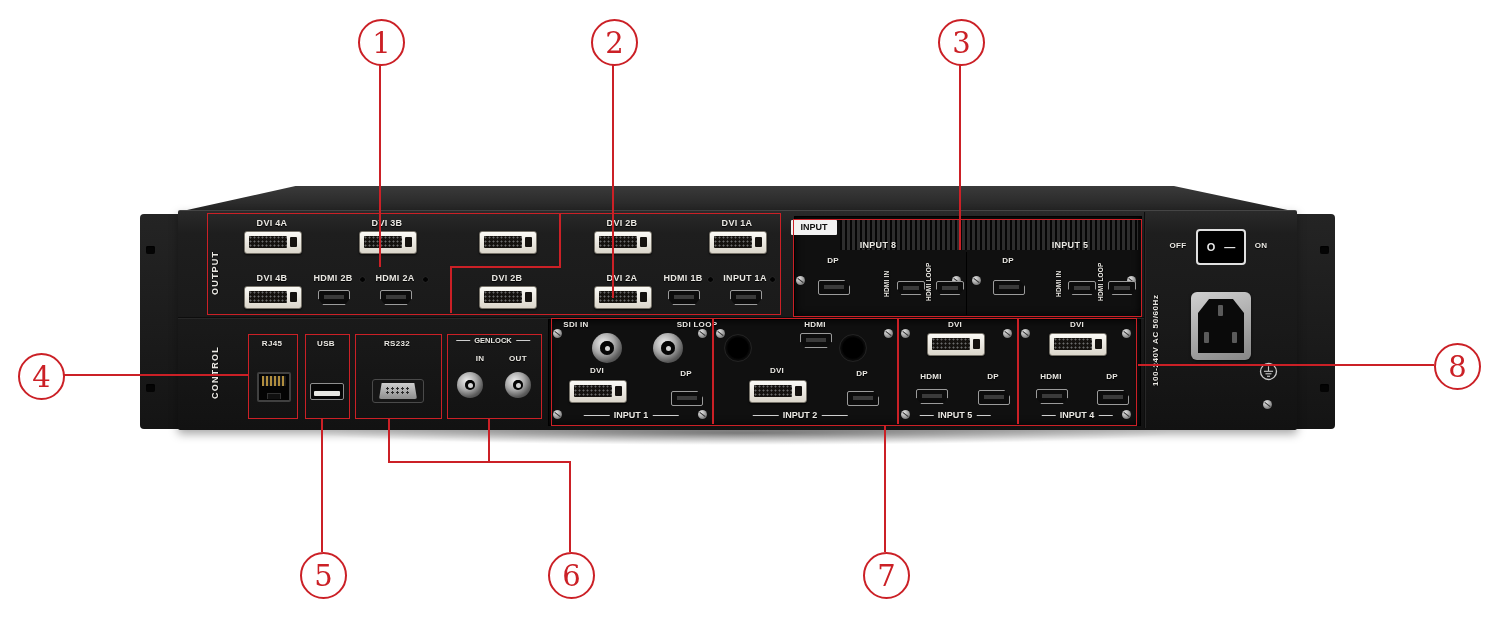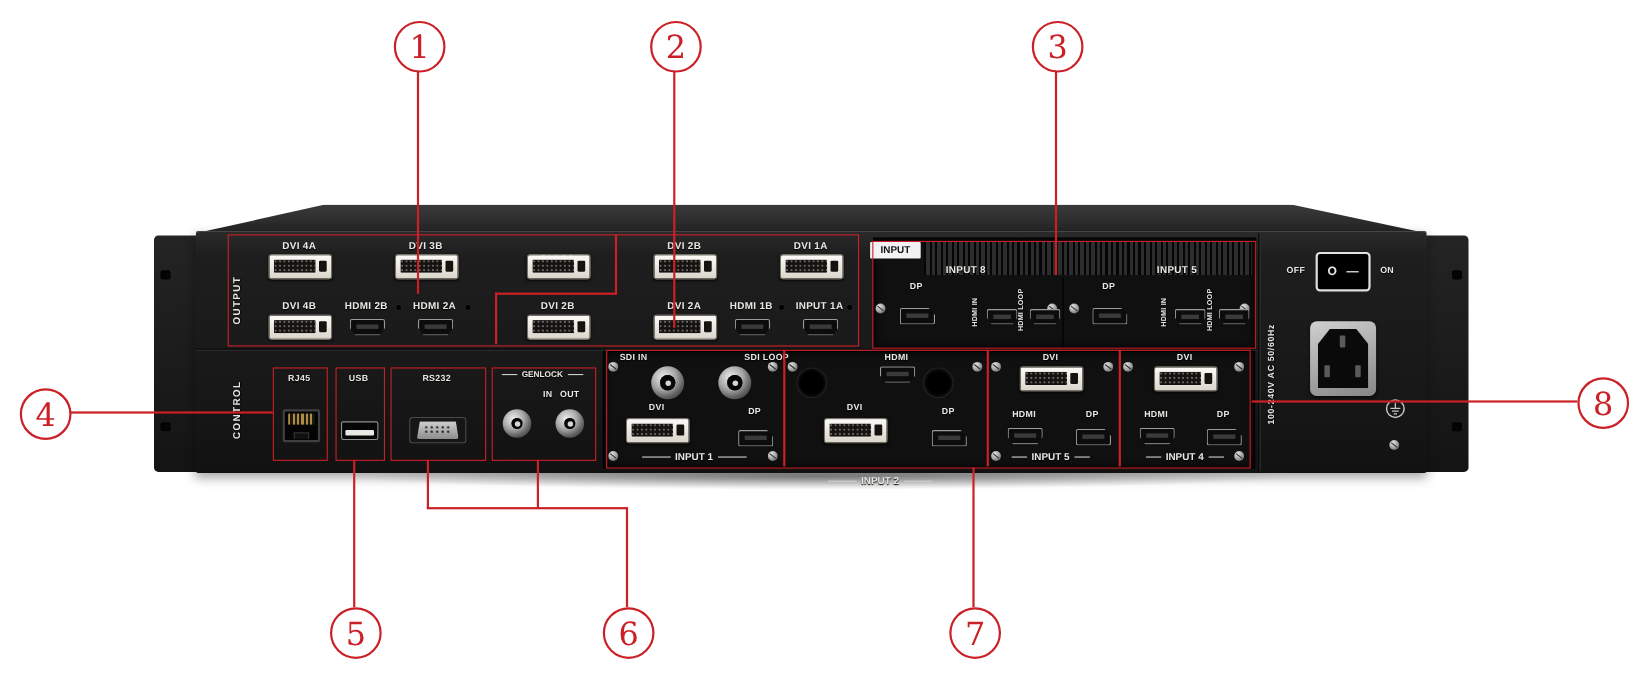--- a/index.html
+++ b/index.html
@@ -185,21 +185,21 @@
   <div class="vlbl tiny" style="left:1098px;top:260px;height:44px">HDMI LOOP</div>
   <div class="hdmi s26" style="left:1108px;top:281px"></div>
 
   <div class="lbl sm" style="left:272px;top:340px">RJ45</div>
   <div class="rj45" style="left:257px;top:372px"></div>
   <div class="lbl sm" style="left:326px;top:340px">USB</div>
   <div class="usb" style="left:310px;top:383px"></div>
   <div class="lbl sm" style="left:397px;top:340px">RS232</div>
   <div class="db9" style="left:372px;top:379px"></div>
   <div class="dashlbl xs" style="left:493px;top:337px">GENLOCK</div>
-  <div class="lbl sm" style="left:498px;top:355px">IN</div>
+  <div class="lbl sm" style="left:480px;top:355px">IN</div>
   <div class="lbl sm" style="left:518px;top:355px">OUT</div>
   <div class="bnc small" style="left:457px;top:372px"></div>
   <div class="bnc small" style="left:505px;top:372px"></div>
 
   <div class="screw" style="left:553px;top:329px"></div>
   <div class="screw" style="left:698px;top:329px"></div>
   <div class="screw" style="left:716px;top:329px"></div>
   <div class="screw" style="left:884px;top:329px"></div>
   <div class="screw" style="left:901px;top:329px"></div>
   <div class="screw" style="left:1003px;top:329px"></div>
@@ -221,21 +221,21 @@
   <div class="dashlbl wide" style="left:631px;top:411px">INPUT 1</div>
 
   <div class="hole2" style="left:724px;top:334px"></div>
   <div class="hole2" style="left:839px;top:334px"></div>
   <div class="lbl sm" style="left:815px;top:321px">HDMI</div>
   <div class="hdmi" style="left:800px;top:333px"></div>
   <div class="lbl sm" style="left:777px;top:367px">DVI</div>
   <div class="dvi" style="left:749px;top:380px"></div>
   <div class="lbl sm" style="left:862px;top:370px">DP</div>
   <div class="dp" style="left:847px;top:391px"></div>
-  <div class="dashlbl wide" style="left:800px;top:433px">INPUT 2</div>
+  <div class="dashlbl wide" style="left:800px;top:411px">INPUT 2</div>
 
   <div class="lbl sm" style="left:955px;top:321px">DVI</div>
   <div class="dvi" style="left:927px;top:333px"></div>
   <div class="lbl sm" style="left:931px;top:373px">HDMI</div>
   <div class="hdmi" style="left:916px;top:389px"></div>
   <div class="lbl sm" style="left:993px;top:373px">DP</div>
   <div class="dp" style="left:978px;top:390px"></div>
   <div class="dashlbl" style="left:955px;top:411px">INPUT 5</div>
 
   <div class="lbl sm" style="left:1077px;top:321px">DVI</div>

